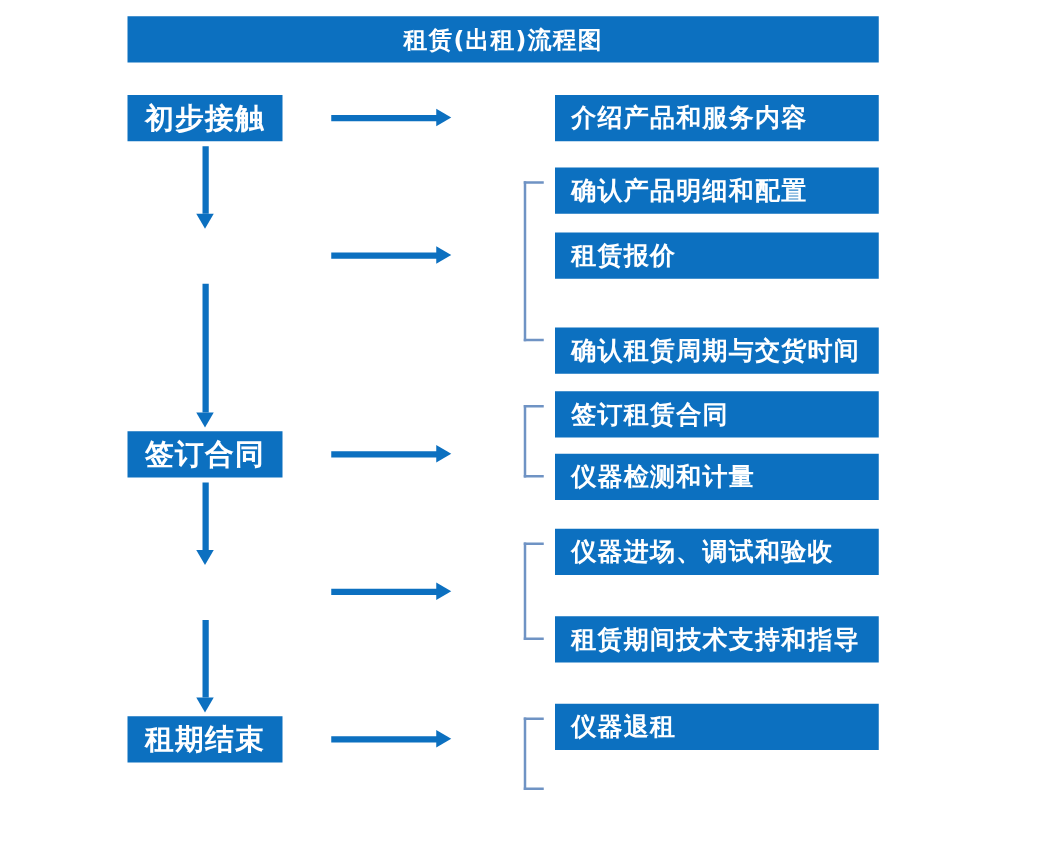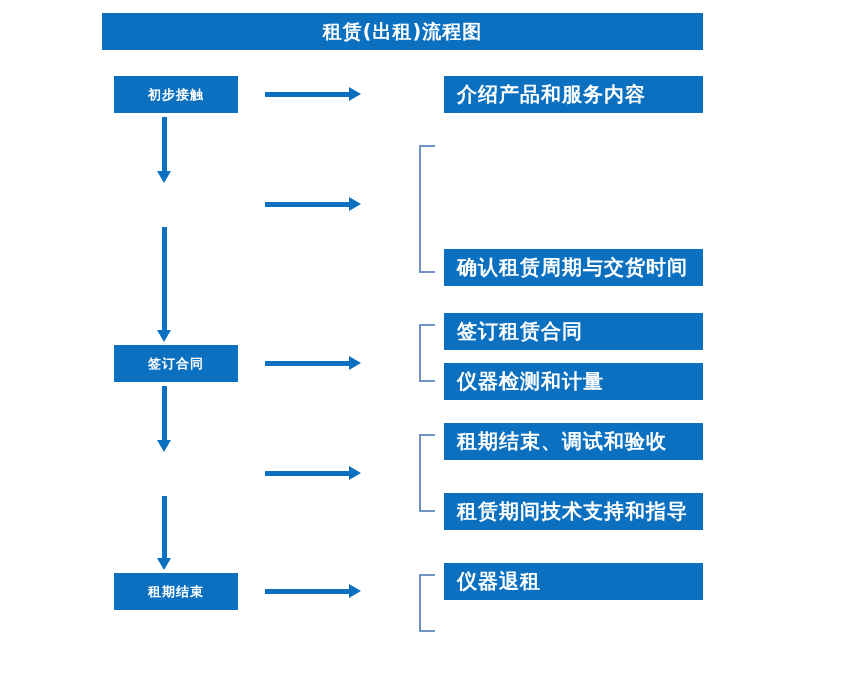--- a/index.html
+++ b/index.html
@@ -38,22 +38,21 @@
     width: 601px;
     height: 37px;
     justify-content: center;
     font-size: 19px;
   }
   .stage-box {
     left: 102px;
     width: 124px;
     height: 37px;
     justify-content: center;
-    font-size: 13px;
-    margin-left: 12px;
+    font-size: 23px;
   }
   .detail-box {
     left: 444px;
     width: 259px;
     height: 37px;
     justify-content: flex-start;
     padding-left: 13px;
     font-size: 20px;
   }
   
@@ -163,20 +162,22 @@
     <div class="shaft" style="height:62px"></div>
     <div class="head"></div>
   </div>
 
   <div class="bracket" style="top:145px;height:128px"></div>
   <div class="bracket" style="top:324px;height:58px"></div>
   <div class="bracket" style="top:434px;height:78px"></div>
   <div class="bracket" style="top:574px;height:58px"></div>
 
   <div class="box detail-box" style="top:76px">介绍产品和服务内容</div>
-  <div class="box detail-box" style="top:249px">确认租赁周期与交货时间</div>
+  <div class="box detail-box" style="top:134px">确认产品明细和配置</div>
+  <div class="box detail-box" style="top:186px">租赁报价</div>
+  <div class="box detail-box" style="top:262px">确认租赁周期与交货时间</div>
   <div class="box detail-box" style="top:313px">签订租赁合同</div>
   <div class="box detail-box" style="top:363px">仪器检测和计量</div>
-  <div class="box detail-box" style="top:423px">租期结束、调试和验收</div>
+  <div class="box detail-box" style="top:423px">仪器进场、调试和验收</div>
   <div class="box detail-box" style="top:493px">租赁期间技术支持和指导</div>
   <div class="box detail-box" style="top:563px">仪器退租</div>
 
 </div>
 
 </body></html>

